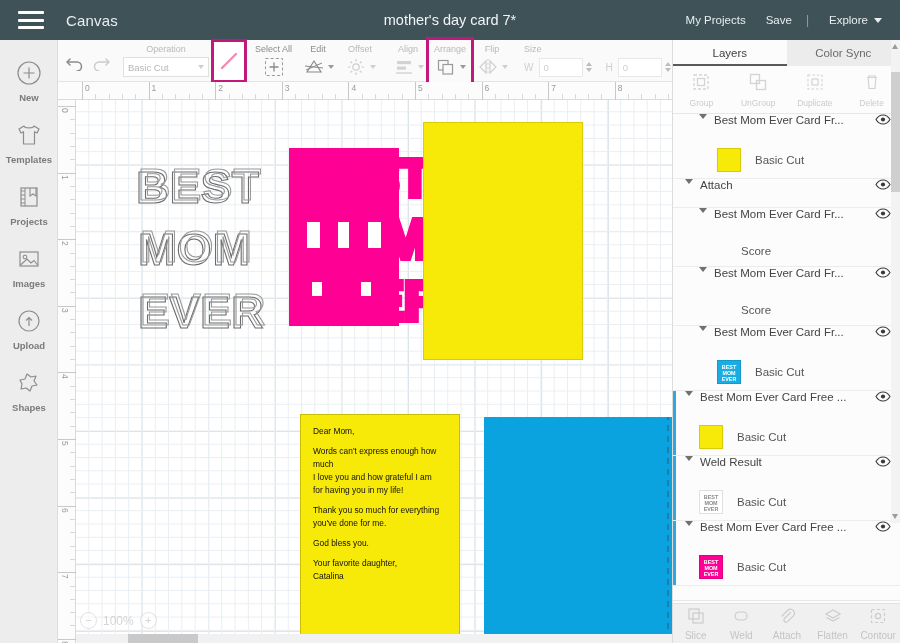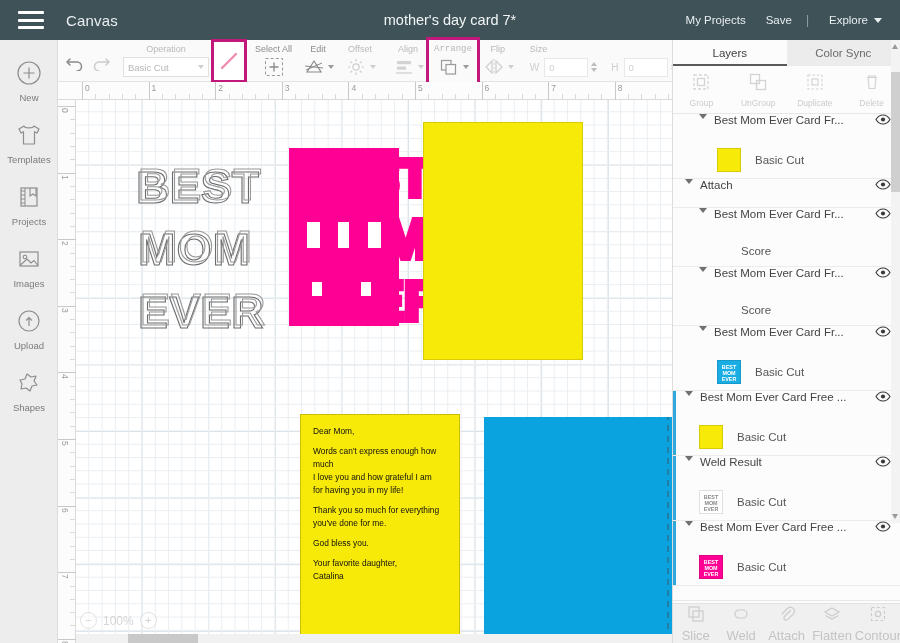--- a/index.html
+++ b/index.html
@@ -33,20 +33,21 @@
     background:#00a88f; color:#d6f5ee; font-size:12.5px;
     width:130px; height:26px; border:none; border-radius:3px;
     margin-left:14px; cursor:pointer;
   }
 
   
   .rail {
     position:absolute; top:40px; left:0; width:58px; height:603px;
     background:#ededed; border-right:1px solid #dcdcdc;
     padding-top:10px;
+    font-weight:bold;
   }
   .rail-item { width:58px; height:62px; display:flex; flex-direction:column;
     align-items:center; justify-content:center; cursor:pointer; }
   .rail-ico { width:28px; height:28px; display:flex; align-items:center; justify-content:center; }
   .rail-ico svg { display:block; }
   .rail-lbl { font-size:9.5px; color:#7b7b7b; margin-top:5px; }
 
   
   .toolbar {
     position:absolute; top:40px; left:58px; width:614px; height:42px;
@@ -60,21 +61,21 @@
   .tb-body { display:flex; align-items:center; gap:2px; height:24px;}
   .tb-sel {
     border:1px solid #e0e0e0; background:#fff; height:20px; width:86px;
     display:flex; align-items:center; justify-content:space-between;
     padding:0 4px; font-size:9.5px; color:#b6b6b6;
   }
   .tb-icobtn { width:24px; height:22px; display:flex; align-items:center; justify-content:center; cursor:pointer;}
   .caret-s { width:0;height:0;border-left:3px solid transparent;border-right:3px solid transparent;border-top:4px solid #9a9a9a; }
   .caret-s.dim { border-top-color:#cfcfcf; }
   .divider { width:1px; height:26px; background:#e6e6e6; margin:10px 3px 0 3px; }
-  .hl-box { outline:3px solid #c2187c; outline-offset:0px;font-family:Liberation Mono, monospace; }
+  .hl-box { outline:3px solid #c2187c; outline-offset:0px; }
   .numfield { border:1px solid #e8e8e8; background:#fff; height:19px; width:44px;
     font-size:9.5px; color:#cfcfcf; display:flex; align-items:center; padding-left:4px;}
   .spin { display:flex; flex-direction:column; margin-left:1px; }
   .spin i { width:0;height:0;border-left:3px solid transparent;border-right:3px solid transparent; display:block;}
   .spin i.up { border-bottom:4px solid #bdbdbd; margin-bottom:2px;}
   .spin i.dn { border-top:4px solid #bdbdbd;}
   .more { font-size:11px; color:#6f6f6f; display:flex; align-items:center; gap:4px;
     margin-top:14px; margin-left:6px; cursor:pointer;}
 
   
@@ -138,21 +139,21 @@
     border-left:3.5px solid transparent;border-right:3.5px solid transparent;}
   .lscroll .ar.up { top:4px; border-bottom:5px solid #9a9a9a;}
   .lscroll .ar.dn { bottom:4px; border-top:5px solid #9a9a9a;}
   .blankrow { position:absolute; top:560px; left:0; width:228px; height:44px;
     display:flex; align-items:center; border-top:1px solid #e7e7e7; background:#fcfcfc;}
   .blanksw { width:48px; height:30px; background:#fff; border:1px solid #9a9a9a; margin-left:14px;}
   .blanklbl { font-size:11px; color:#6d6d6d; margin-left:16px;}
   .rtools { position:absolute; bottom:0; left:0; width:228px; height:40px;
     background:#f0f0f0; border-top:1px solid #e2e2e2; display:flex;}
   .rtool { flex:1; display:flex; flex-direction:column; align-items:center; justify-content:center; cursor:pointer;}
-  .rtool-lbl { font-size:13px; color:#c4c4c4; margin-top:2px;}
+  .rtool-lbl { font-size:10px; color:#c4c4c4; margin-top:2px;}
   .dimico { opacity:.35; }
 </style>
 </head>
 <body>
 
 <div id="app">
 
   <div class="header">
     <div class="hamburger">
       <span></span>

